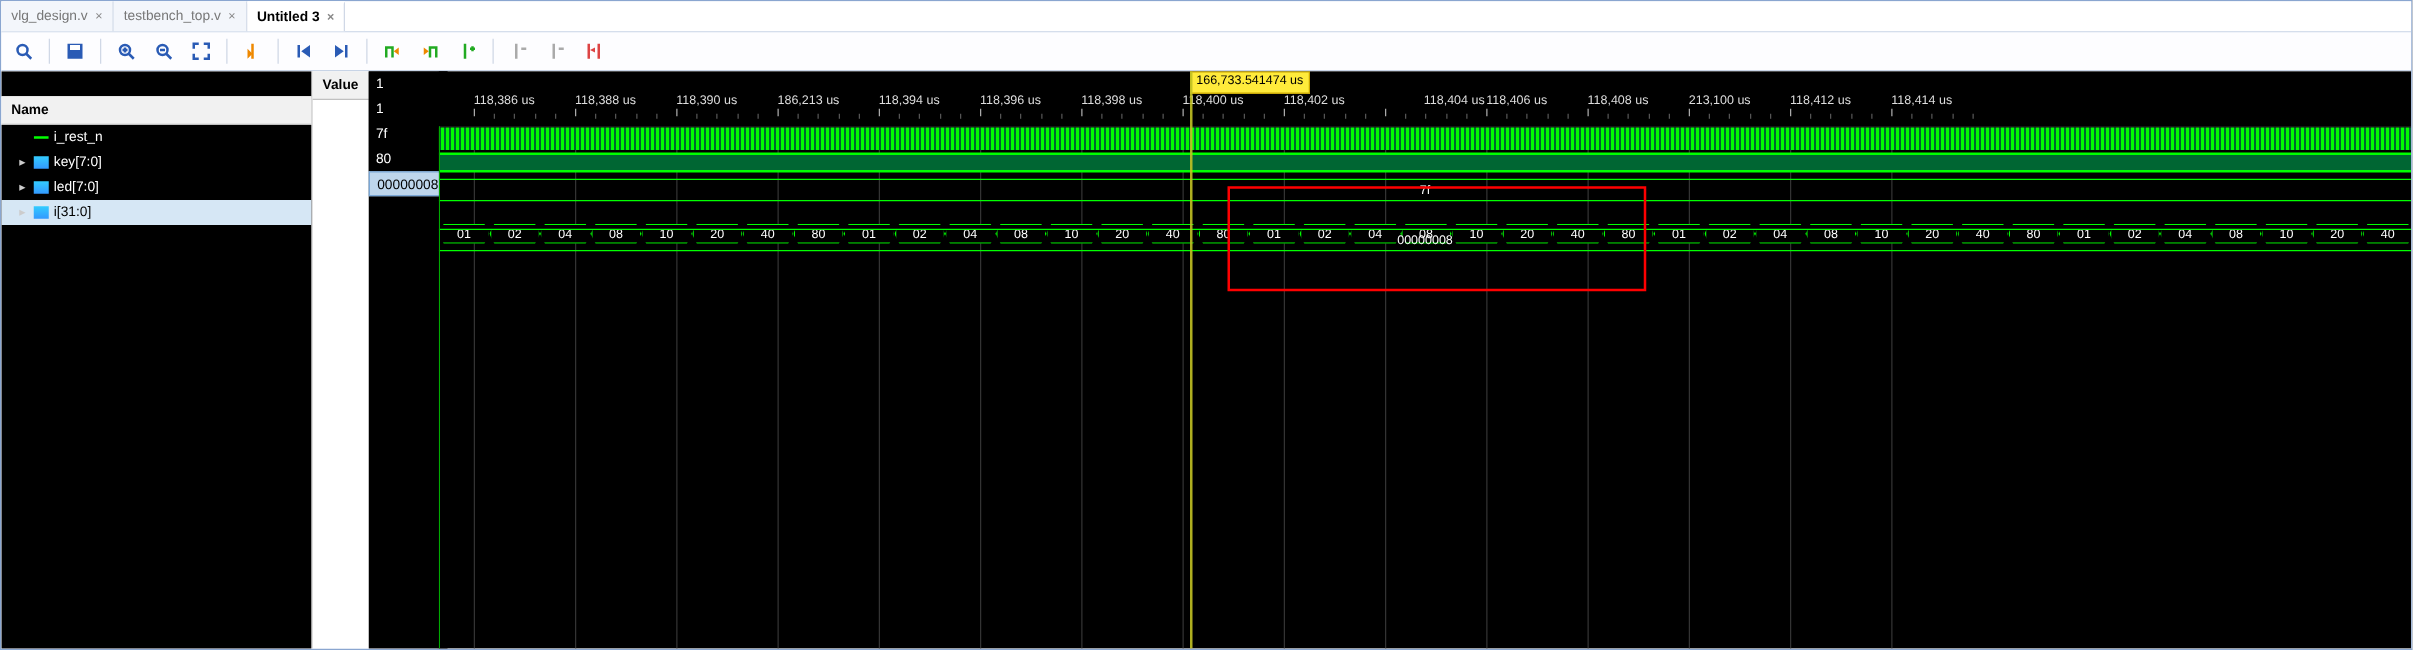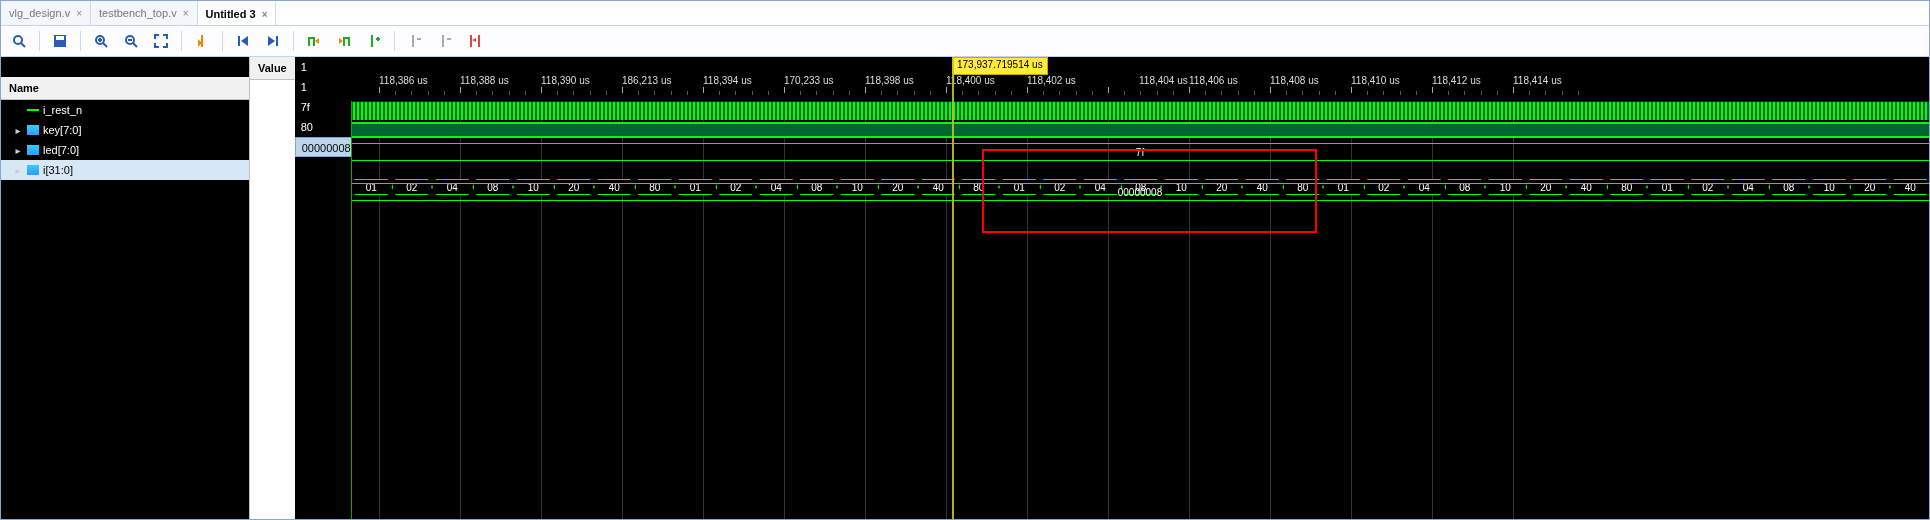--- a/index.html
+++ b/index.html
@@ -270,21 +270,21 @@
             <div class="rsubtick" style="left: 287.2px;"></div>
             <div class="rsubtick" style="left: 303.4px;"></div>
             <div class="rsubtick" style="left: 319.6px;"></div>
             <div class="rsubtick" style="left: 335.8px;"></div>
             <div class="rlabel" style="left: 352px; text-align: center;">118,394 us</div>
             <div class="rtick" style="left: 352px;"></div>
             <div class="rsubtick" style="left: 368.2px;"></div>
             <div class="rsubtick" style="left: 384.4px;"></div>
             <div class="rsubtick" style="left: 400.6px;"></div>
             <div class="rsubtick" style="left: 416.8px;"></div>
-            <div class="rlabel" style="left: 433px;">170,233 us</div>
+            <div class="rlabel" style="left: 433px;">118,396 us</div>
             <div class="rtick" style="left: 433px;"></div>
             <div class="rsubtick" style="left: 449.2px;"></div>
             <div class="rsubtick" style="left: 465.4px;"></div>
             <div class="rsubtick" style="left: 481.6px;"></div>
             <div class="rsubtick" style="left: 497.8px;"></div>
             <div class="rlabel" style="left: 514px;">118,398 us</div>
             <div class="rtick" style="left: 514px;"></div>
             <div class="rsubtick" style="left: 530.2px;"></div>
             <div class="rsubtick" style="left: 546.4px;"></div>
             <div class="rsubtick" style="left: 562.6px;"></div>
@@ -312,39 +312,39 @@
             <div class="rsubtick" style="left: 854.2px;"></div>
             <div class="rsubtick" style="left: 870.4px;"></div>
             <div class="rsubtick" style="left: 886.6px;"></div>
             <div class="rsubtick" style="left: 902.8px;"></div>
             <div class="rlabel" style="left: 919px;">118,408 us</div>
             <div class="rtick" style="left: 919px;"></div>
             <div class="rsubtick" style="left: 935.2px;"></div>
             <div class="rsubtick" style="left: 951.4px;"></div>
             <div class="rsubtick" style="left: 967.6px;"></div>
             <div class="rsubtick" style="left: 983.8px;"></div>
-            <div class="rlabel" style="left: 1000px;">118,410 us</div>
+            <div class="rlabel" style="left: 1000px;">213,100 us</div>
             <div class="rtick" style="left: 1000px;"></div>
             <div class="rsubtick" style="left: 1016.2px;"></div>
             <div class="rsubtick" style="left: 1032.4px;"></div>
             <div class="rsubtick" style="left: 1048.6px;"></div>
             <div class="rsubtick" style="left: 1064.8px;"></div>
             <div class="rlabel" style="left: 1081px;">118,412 us</div>
             <div class="rtick" style="left: 1081px;"></div>
             <div class="rsubtick" style="left: 1097.2px;"></div>
             <div class="rsubtick" style="left: 1113.4px;"></div>
             <div class="rsubtick" style="left: 1129.6px;"></div>
             <div class="rsubtick" style="left: 1145.8px;"></div>
             <div class="rlabel" style="left: 1162px;">118,414 us</div>
             <div class="rtick" style="left: 1162px;"></div>
             <div class="rsubtick" style="left: 1178.2px;"></div>
             <div class="rsubtick" style="left: 1194.4px;"></div>
             <div class="rsubtick" style="left: 1210.6px;"></div>
             <div class="rsubtick" style="left: 1226.8px;"></div>
-            <div class="marker" style="left: 601px;">173,937.719514 us</div>
+            <div class="marker" style="left: 601px;">166,733.541474 us</div>
           </div>
           <div class="cursor" style="left: 601px;"></div>
           <div class="wrow" style="top: 44px;">
             <div class="clk"></div>
           </div>
           <div class="wrow" style="top: 64px;">
             <div class="solid-hi"></div>
           </div>
           <div class="wrow" style="top: 84px;">
             <div class="hexwide">7f</div>

